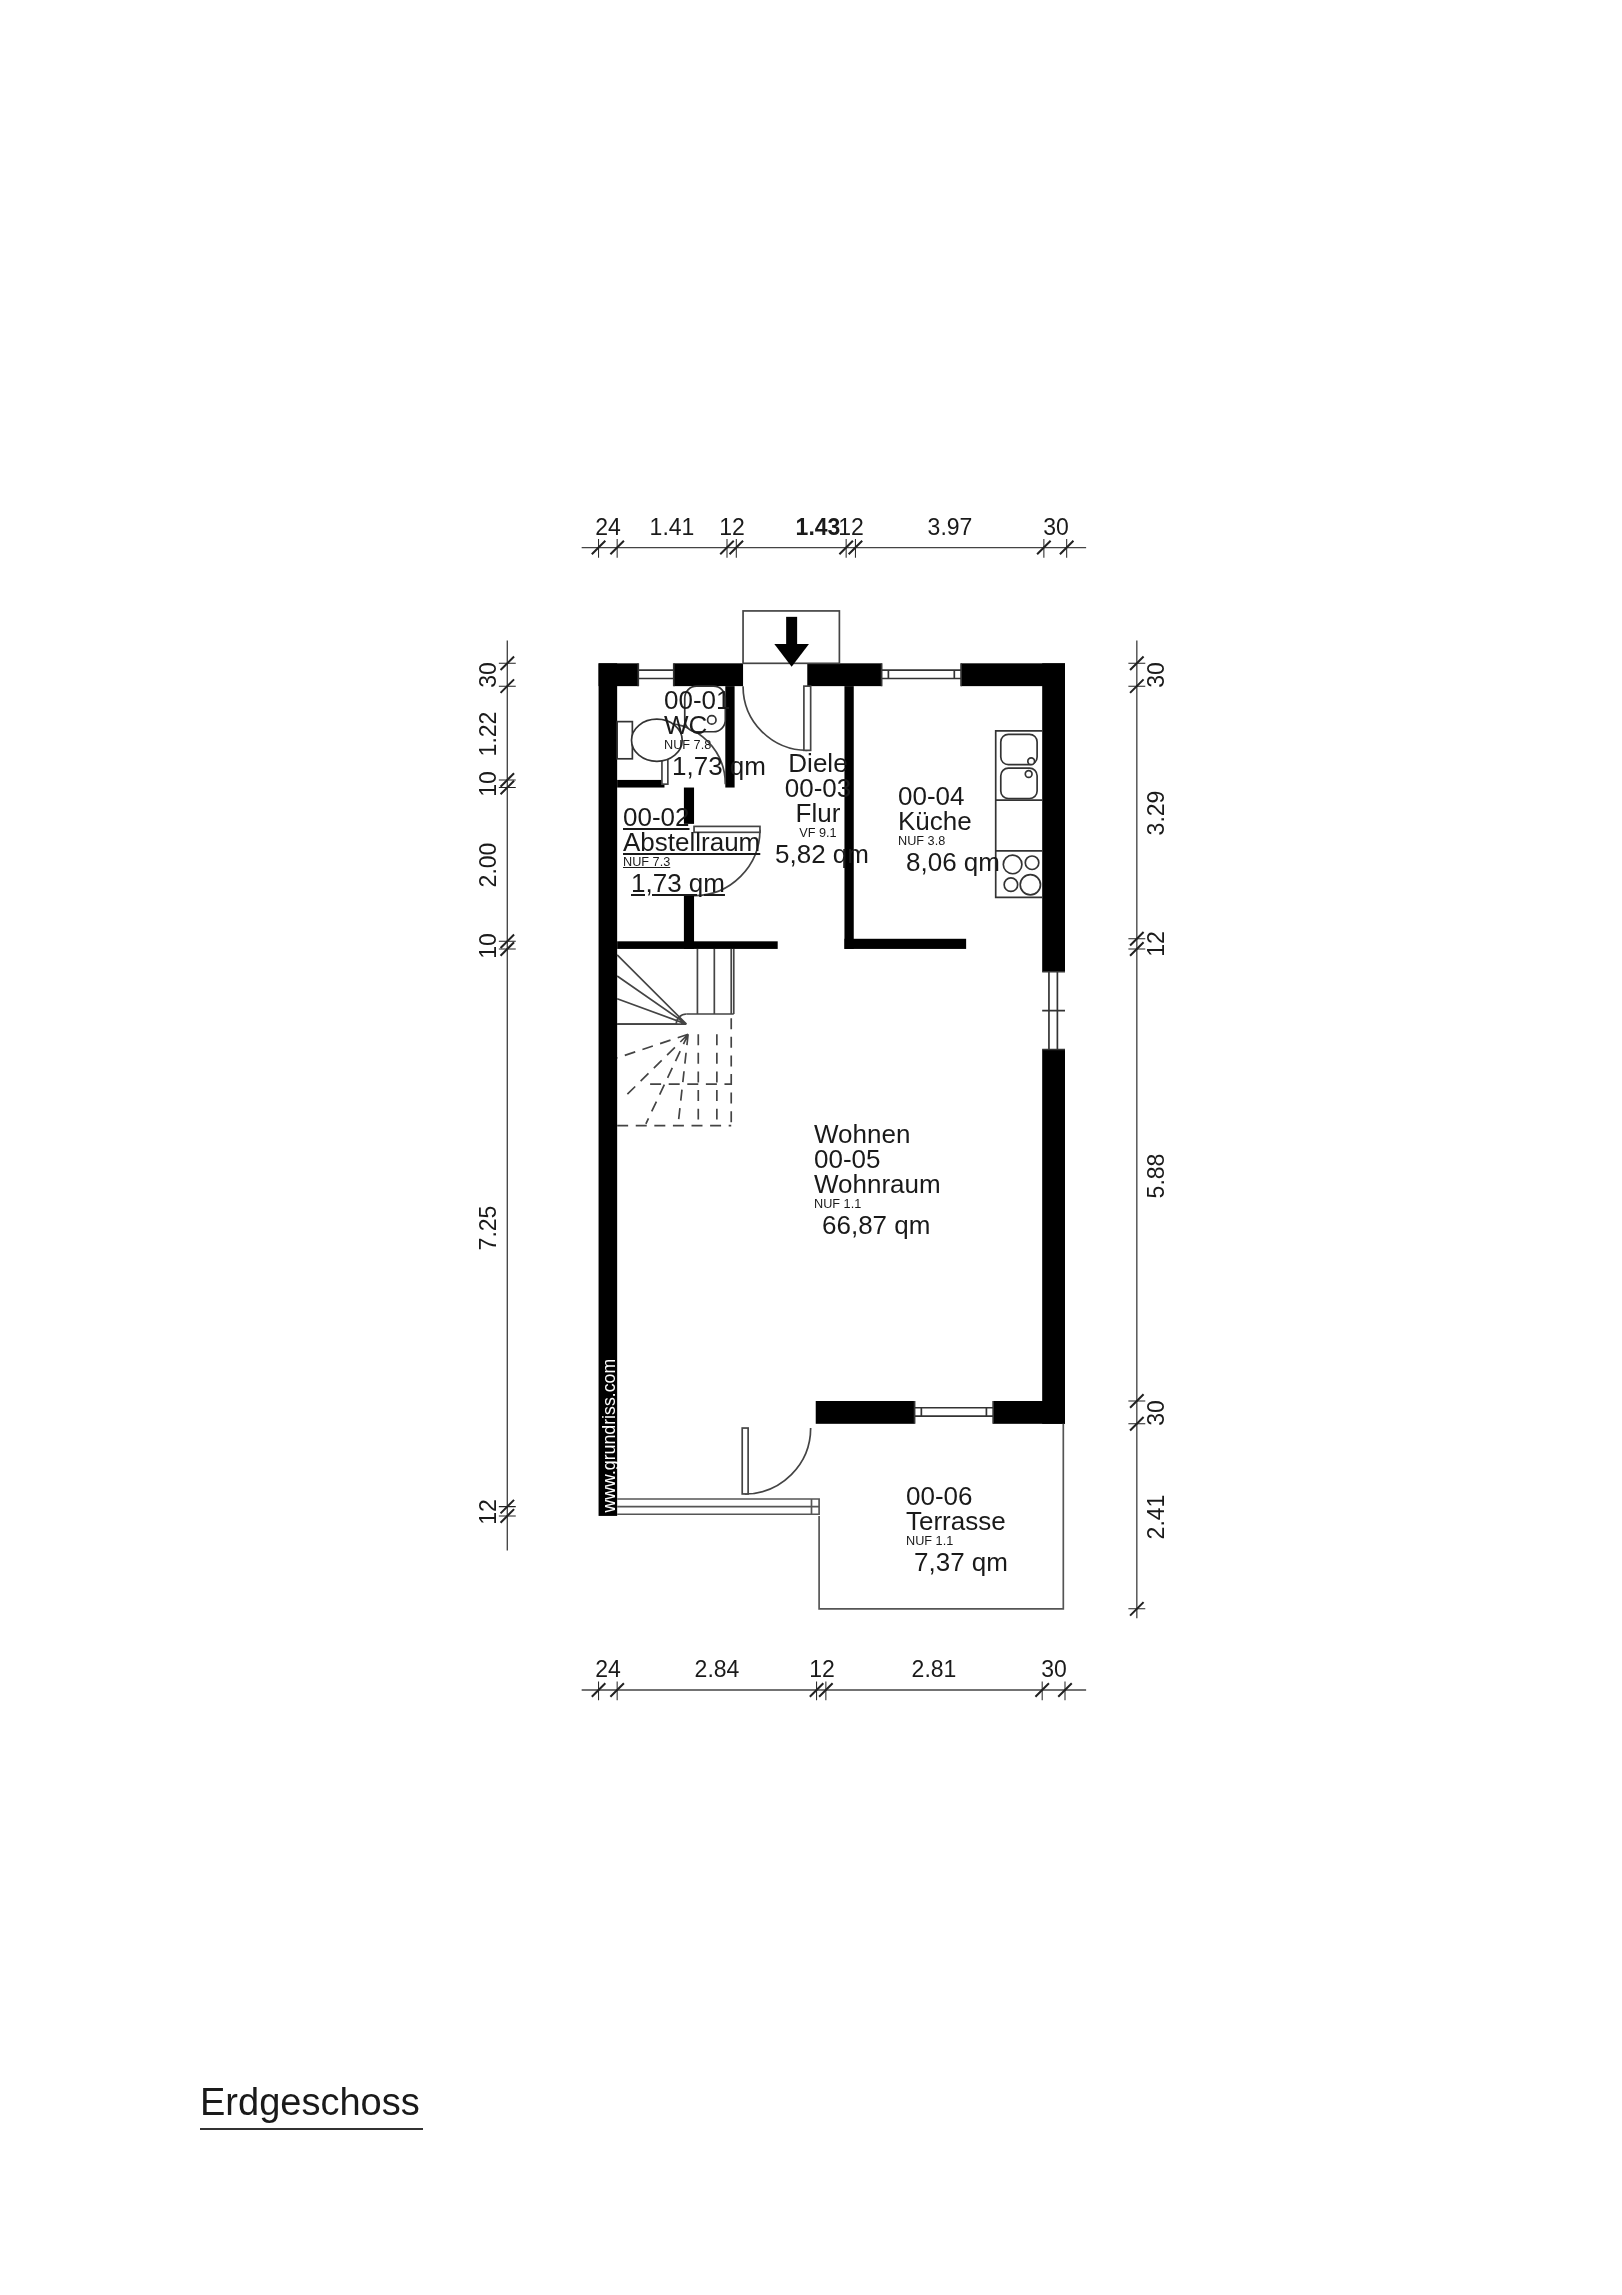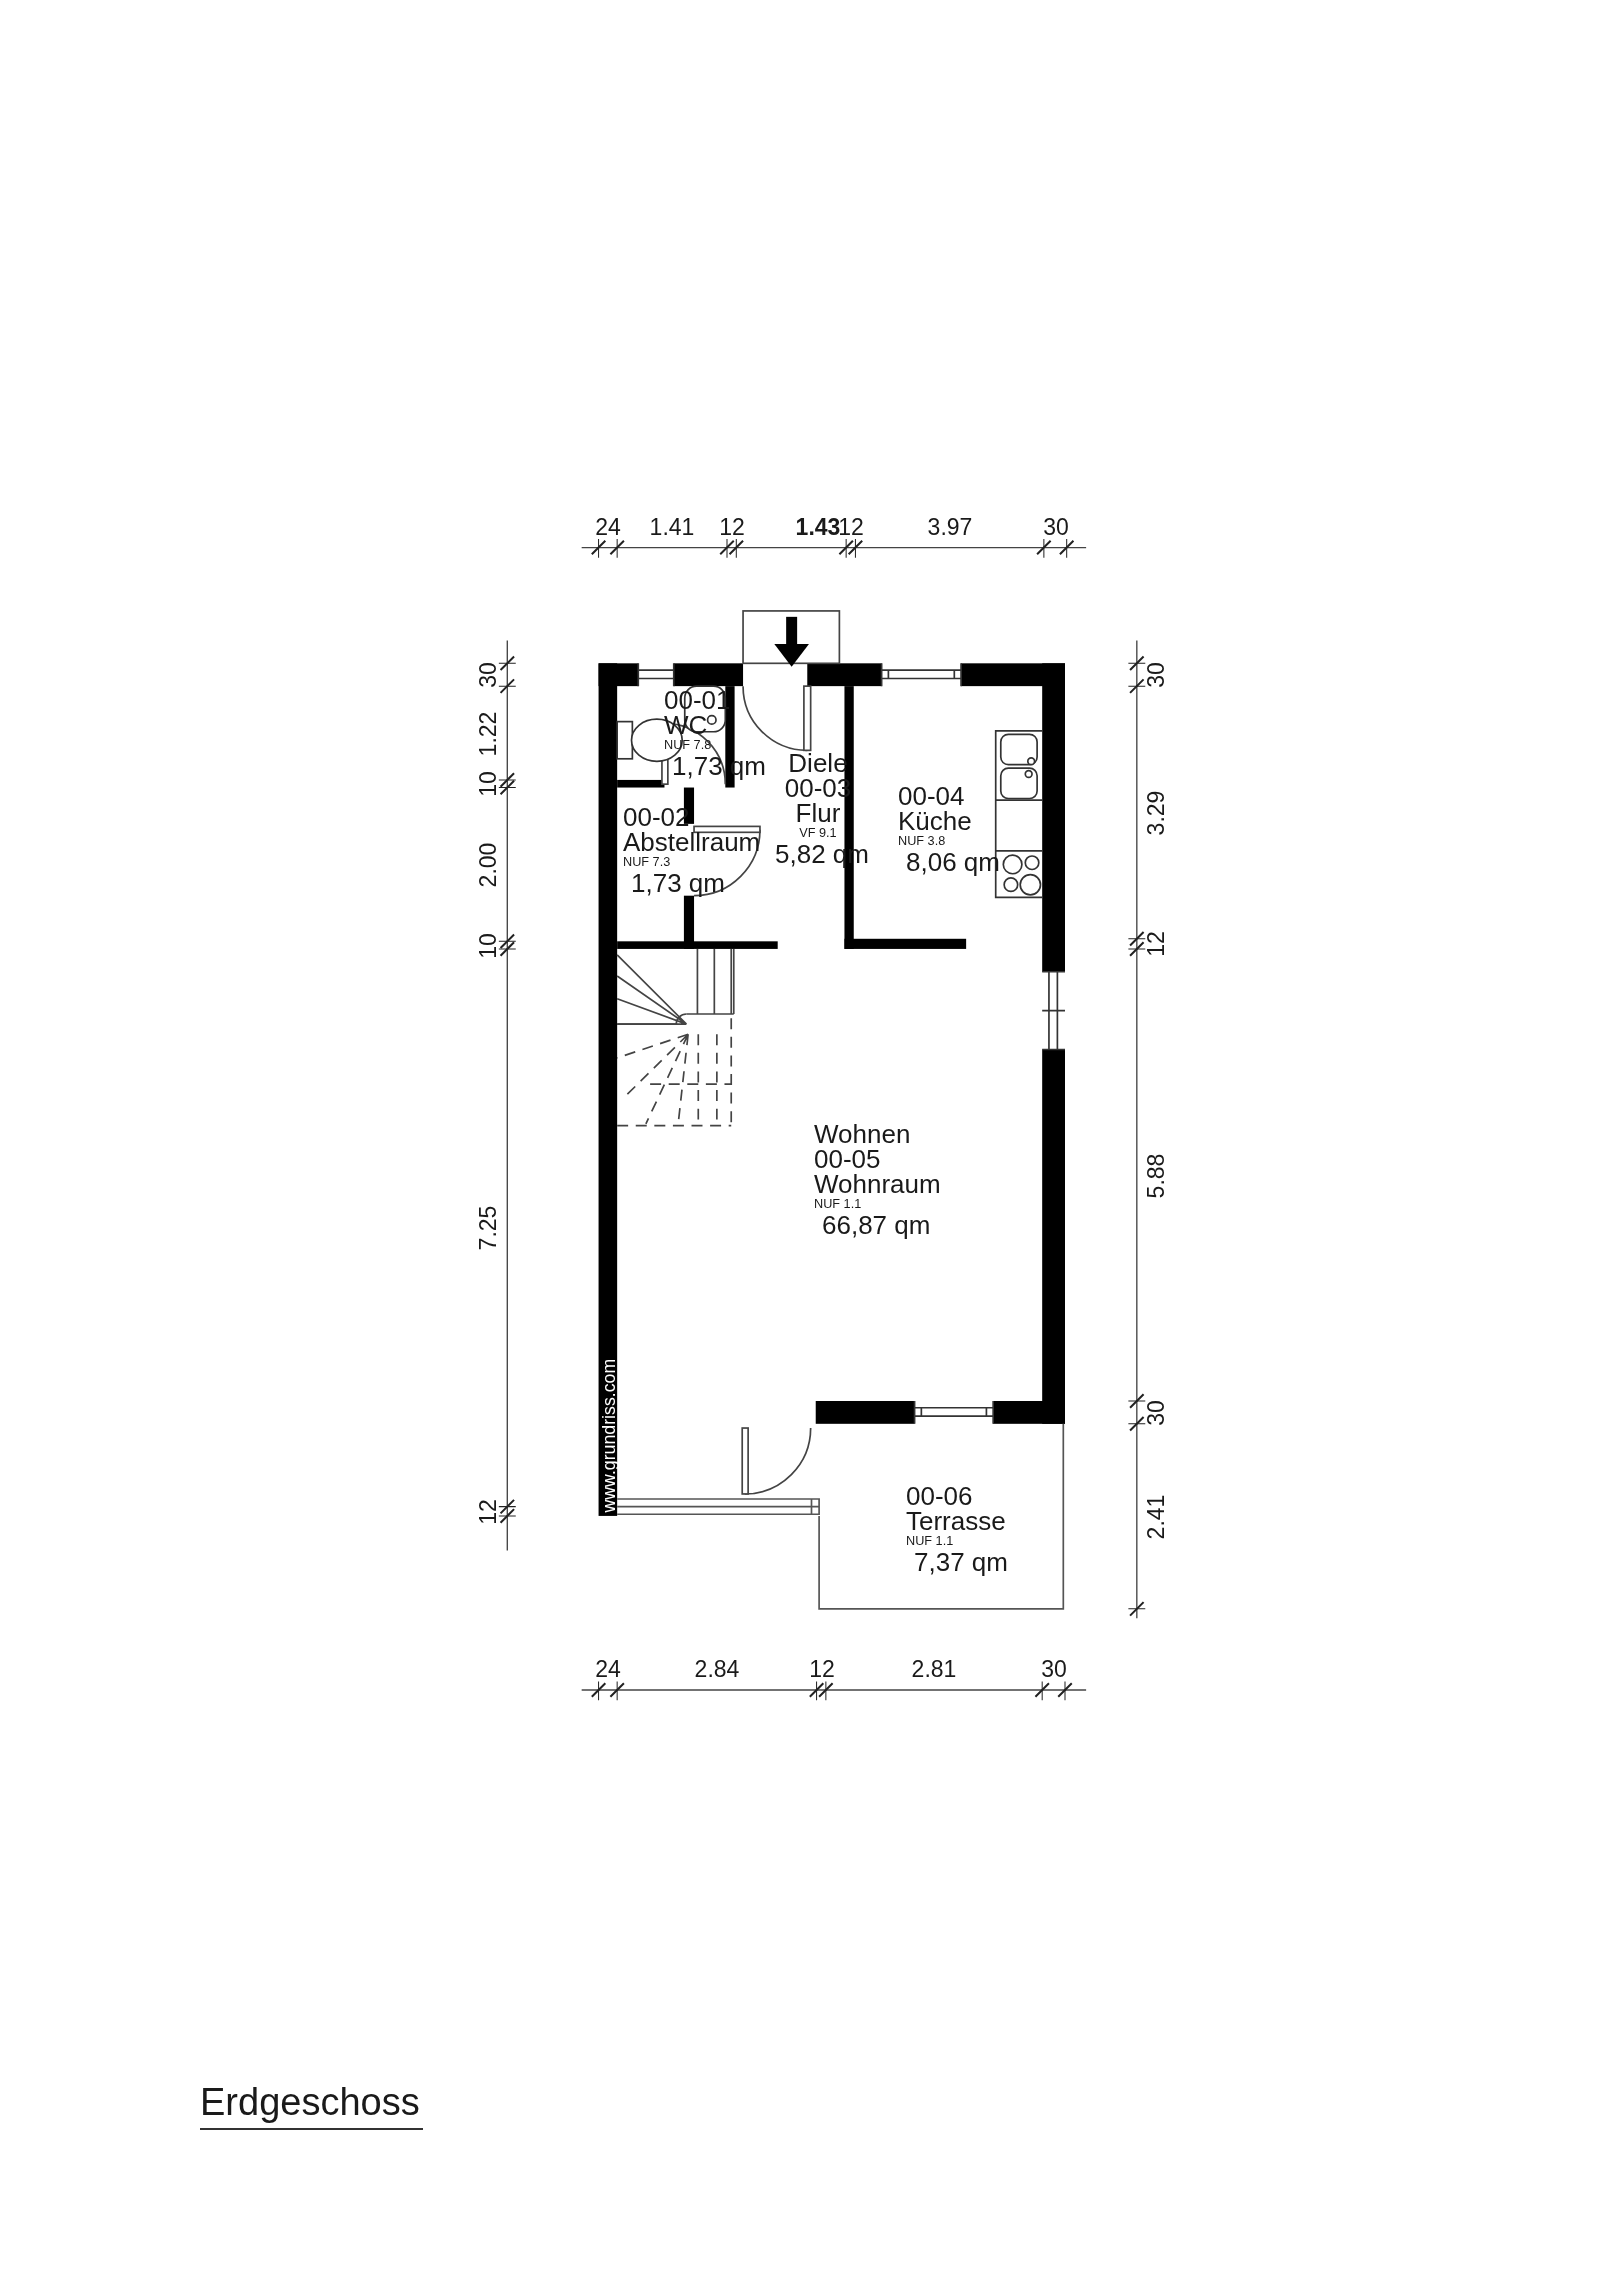--- a/index.html
+++ b/index.html
@@ -193,21 +193,21 @@
     <div class="area">5,82 qm</div>
   </div>
 
   <div class="room-label" style="left:898px;top:784px;">
     <div class="big">00-04</div>
     <div class="big">Küche</div>
     <div class="small">NUF 3.8</div>
     <div class="area">8,06 qm</div>
   </div>
 
-  <div class="room-label" style="left:623px;top:805px;">
+  <div class="room-label" style="left:623px;top:805px;text-decoration:underline;">
     <div class="big">00-02</div>
     <div class="big">Abstellraum</div>
     <div class="small">NUF 7.3</div>
     <div class="area">1,73 qm</div>
   </div>
 
   <div class="room-label" style="left:814px;top:1122px;">
     <div class="big">Wohnen</div>
     <div class="big">00-05</div>
     <div class="big">Wohnraum</div>

